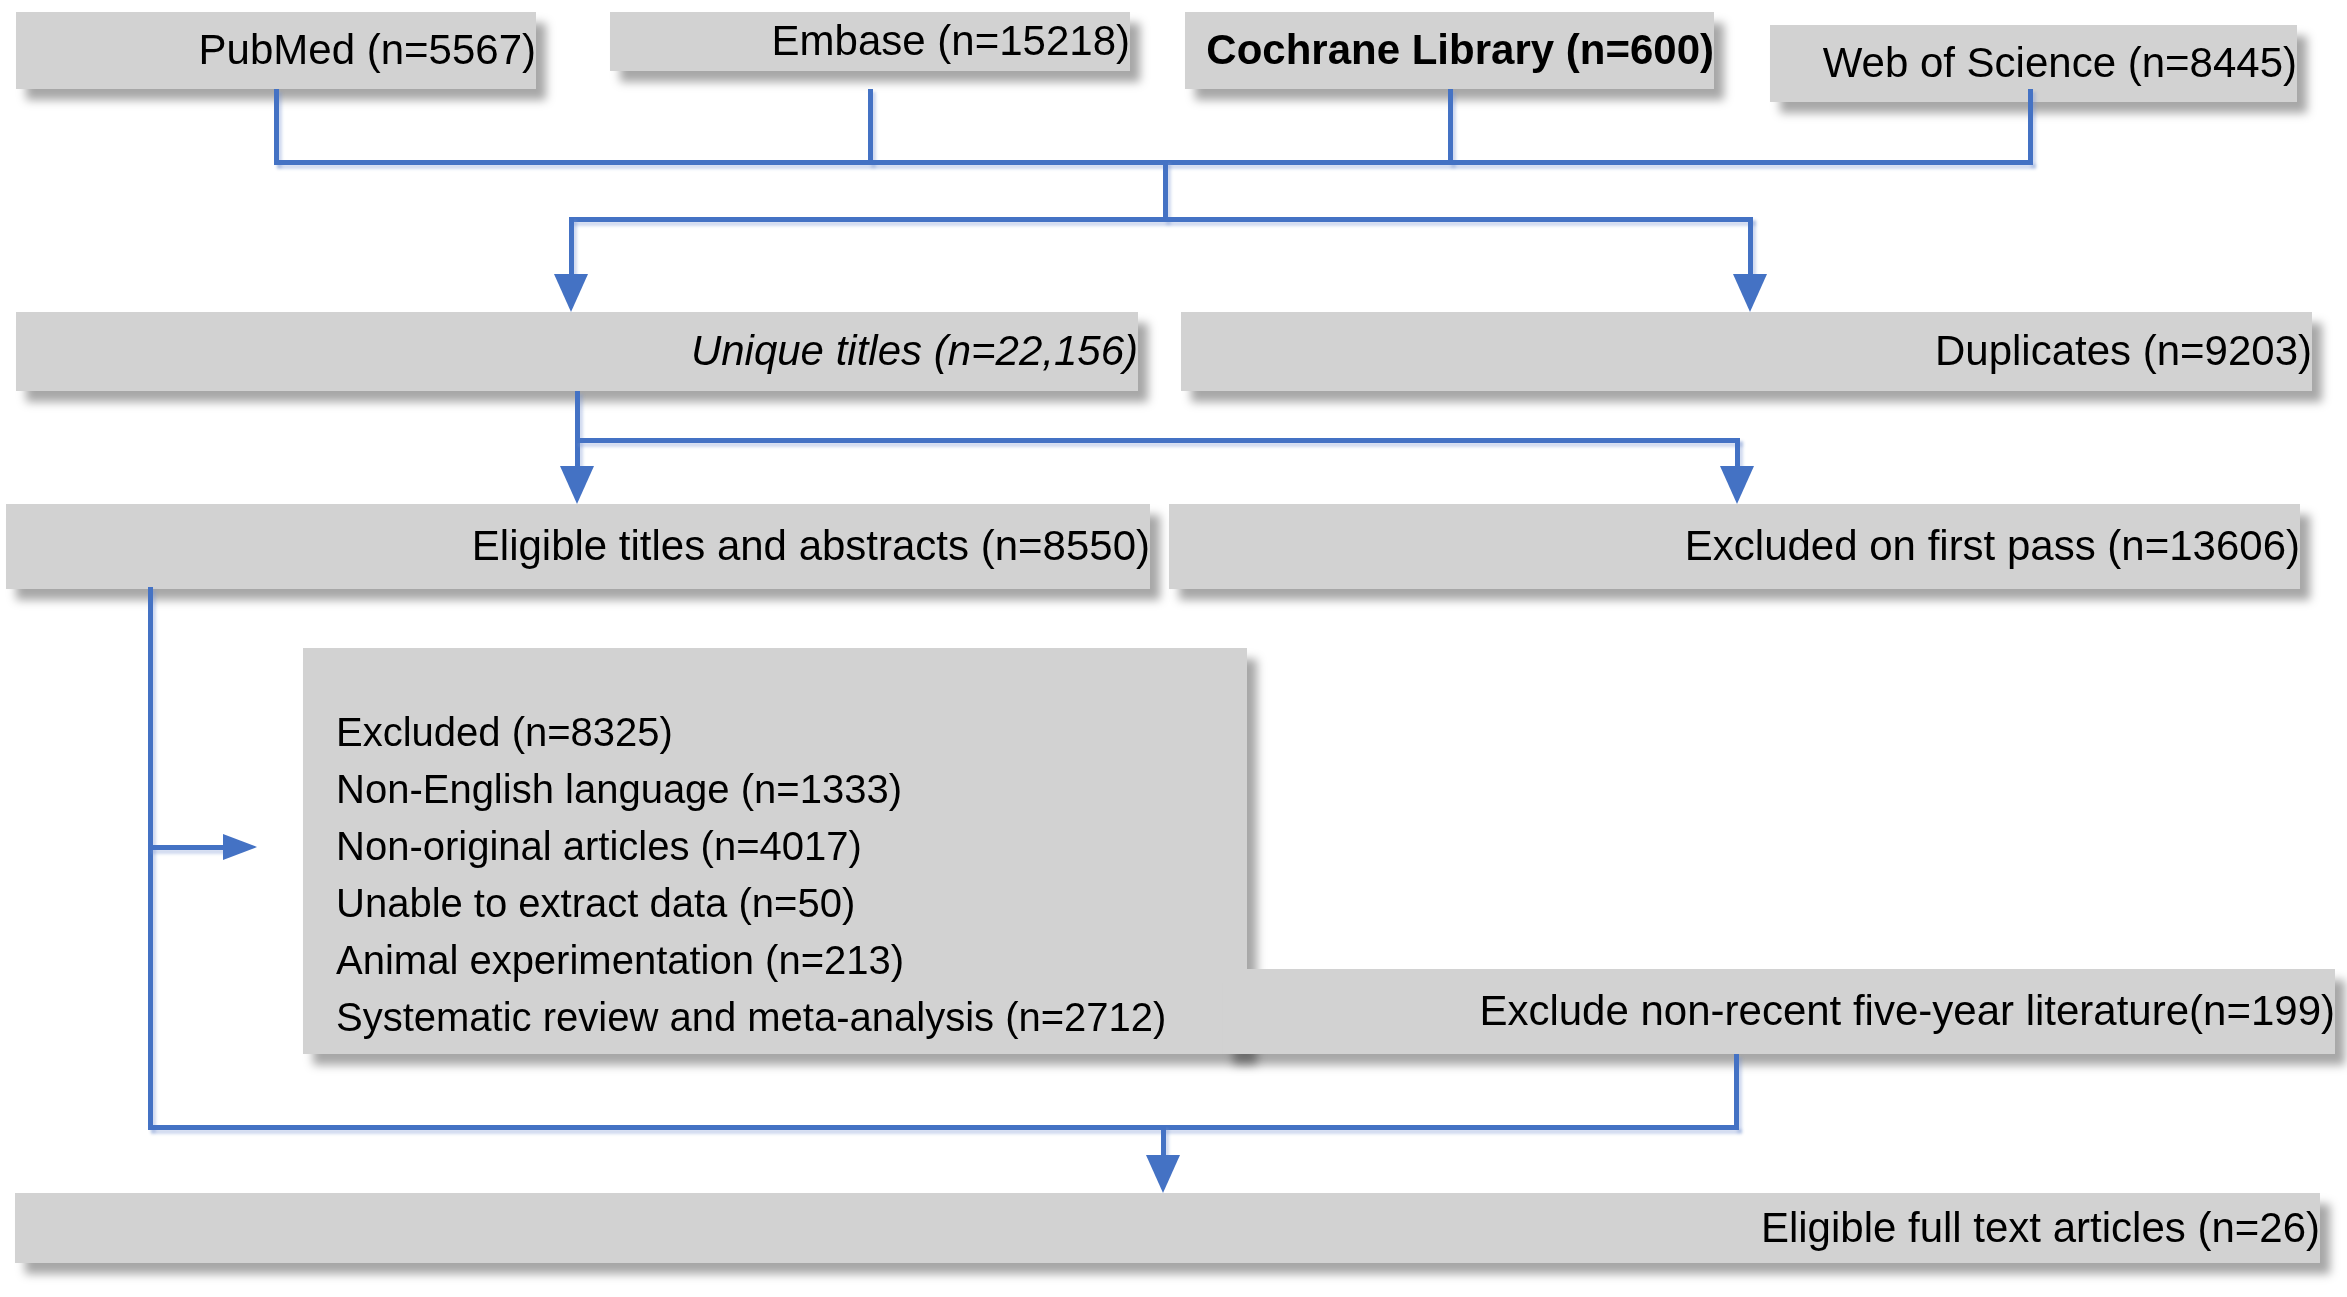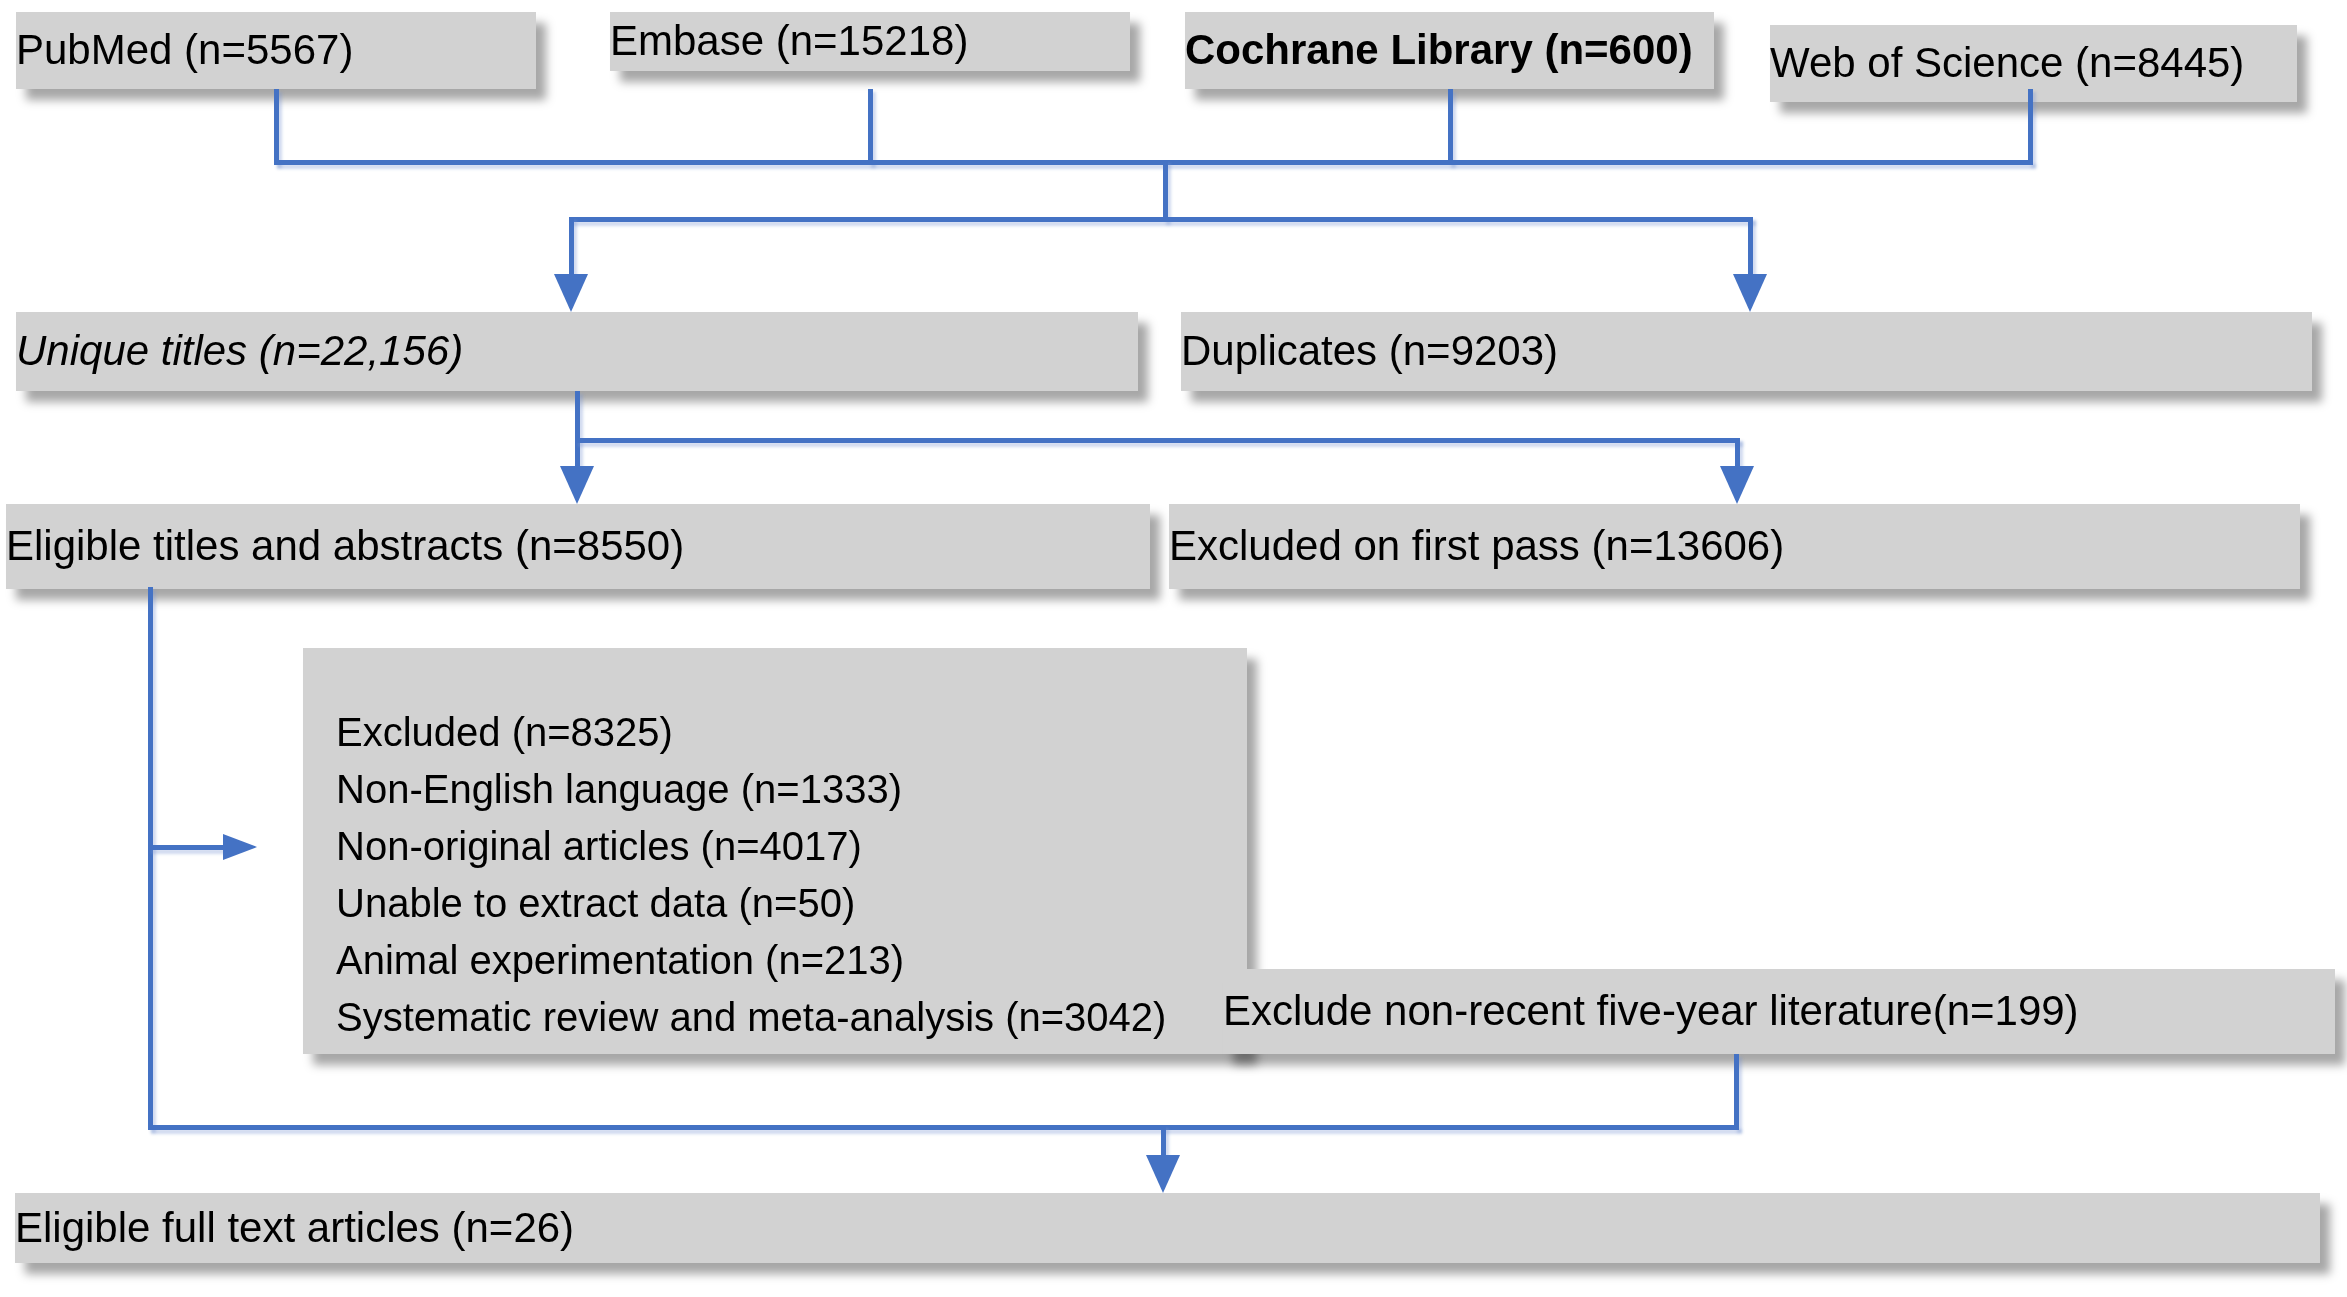--- a/index.html
+++ b/index.html
@@ -21,21 +21,21 @@
     height: 1297px;
     background: var(--background);
     overflow: hidden;
   }
   .box {
     position: absolute;
     background: var(--box-fill);
     color: var(--text);
     display: flex;
     align-items: center;
-    justify-content: flex-start;
+    justify-content: flex-end;
     text-align: center;
     font-size: 42px;
     line-height: 1.15;
     box-shadow: 10px 11px 9px rgba(0,0,0,0.35);
   }
   
   #b-pubmed      { left: 16px;   top: 12px;  width: 520px;  height: 77px; }
   #b-embase      { left: 610px;  top: 12px;  width: 520px;  height: 59px; }
   #b-cochrane    { left: 1185px; top: 12px;  width: 529px;  height: 77px; font-weight: bold; }
   #b-wos         { left: 1770px; top: 25px;  width: 527px;  height: 77px; }
@@ -156,21 +156,21 @@
   <div class="vl" id="l-vleft"></div>
   <div class="hl" id="l-branch2"></div>
   <div class="arrow-right" id="a-exclusions"></div>
 
   <div class="box" id="b-exclusions">
     <div>Excluded (n=8325)</div>
     <div>Non-English language (n=1333)</div>
     <div>Non-original articles (n=4017)</div>
     <div>Unable to extract data (n=50)</div>
     <div>Animal experimentation (n=213)</div>
-    <div>Systematic review and meta-analysis (n=3042)</div>
+    <div>Systematic review and meta-analysis (n=2712)</div>
   </div>
 
   <div class="box" id="b-exclude-recent">
     <span>Exclude non-recent five-year literature(n=199)</span>
   </div>
 
   <div class="vl" id="l-vexrec"></div>
   <div class="hl" id="l-hbottom"></div>
   <div class="vl" id="l-arr-final-shaft"></div>
   <div class="arrow-down" id="a-final"></div>

